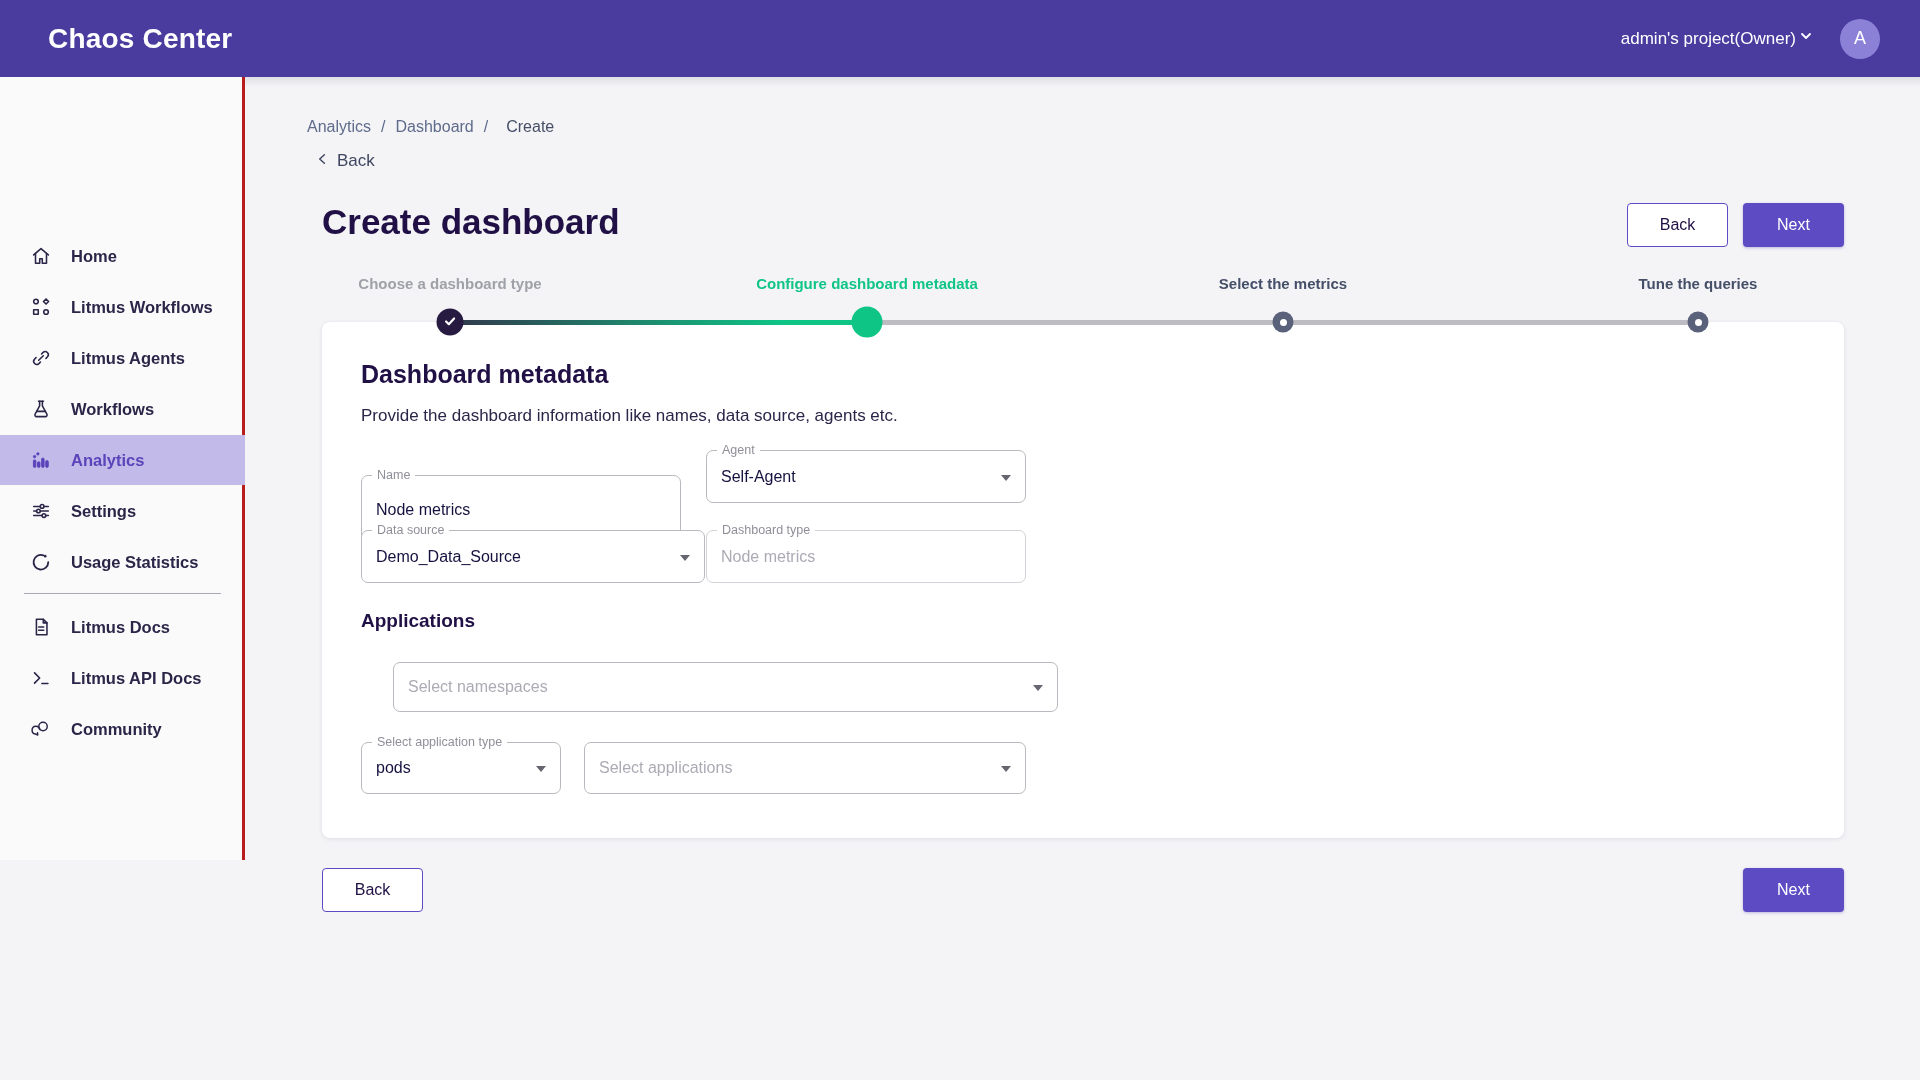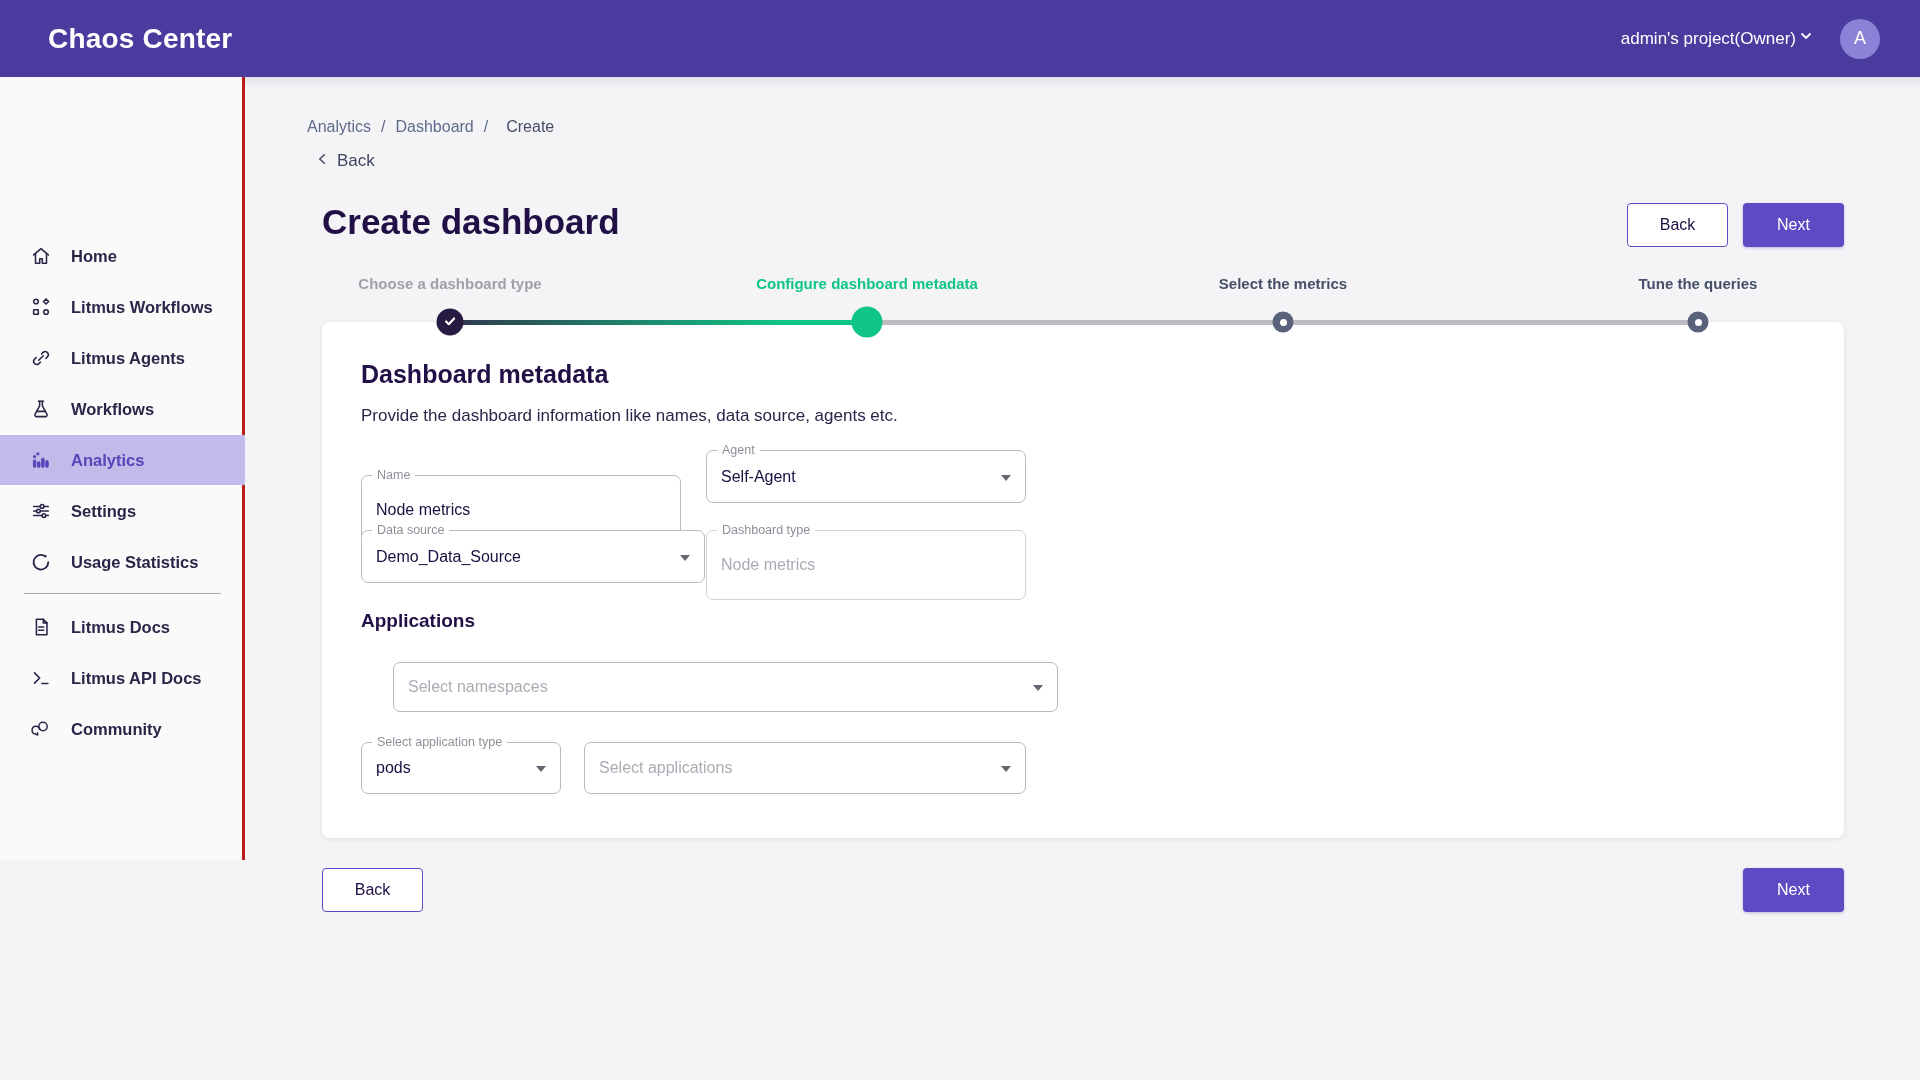--- a/index.html
+++ b/index.html
@@ -85,21 +85,21 @@
   .field input::placeholder { color:#ABABB5; opacity:1; }
   .field .caret { position:absolute; right:14px; top:50%; margin-top:-2px;
                   border-left:5.5px solid transparent; border-right:5.5px solid transparent;
                   border-top:6px solid #666670; }
   .field.select { cursor:pointer; }
   .field.disabled { border-color:#D2D2D8; }
 
   #field-name      { left:39px;  top:128px; width:320px; height:69px;margin-top:25px; }
   #field-agent     { left:384px; top:128px; width:320px; height:53px; }
   #field-dsource   { left:39px;  top:208px; width:344px; height:53px; }
-  #field-dtype     { left:384px; top:208px; width:320px; height:70px; }
+  #field-dtype     { left:384px; top:208px; width:320px; height:53px; }
   #field-namespaces{ left:39px;  top:340px; width:665px; height:50px;margin-left:32px; }
   #field-apptype   { left:39px;  top:420px; width:200px; height:52px; }
   #field-apps      { left:262px; top:420px; width:442px; height:52px; }
 </style>
 </head>
 <body>
 
 <div id="app">
 
   <div class="header">

